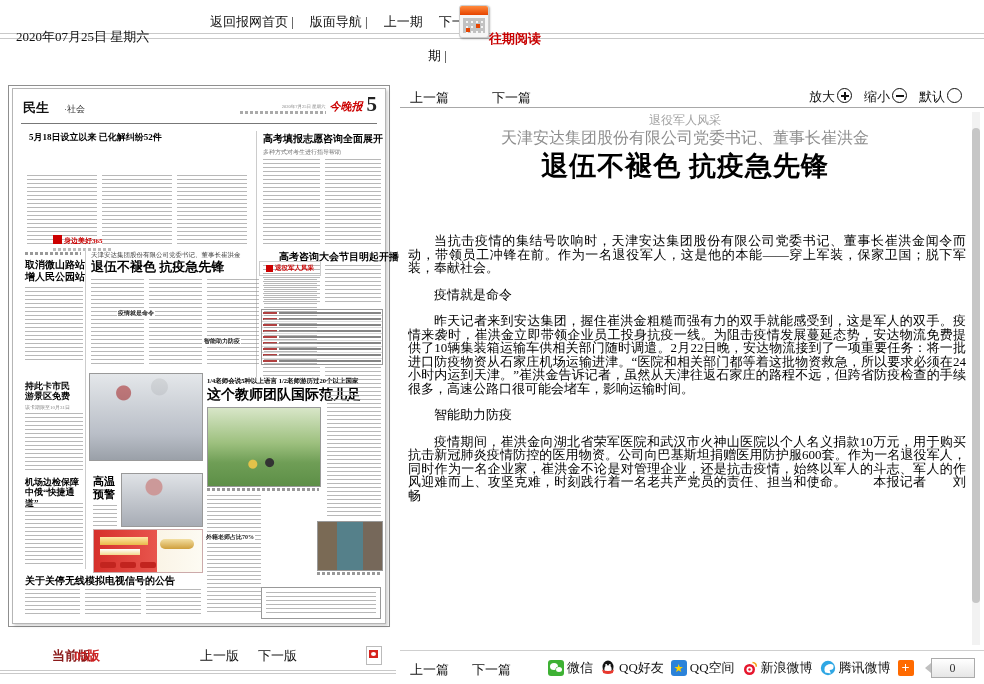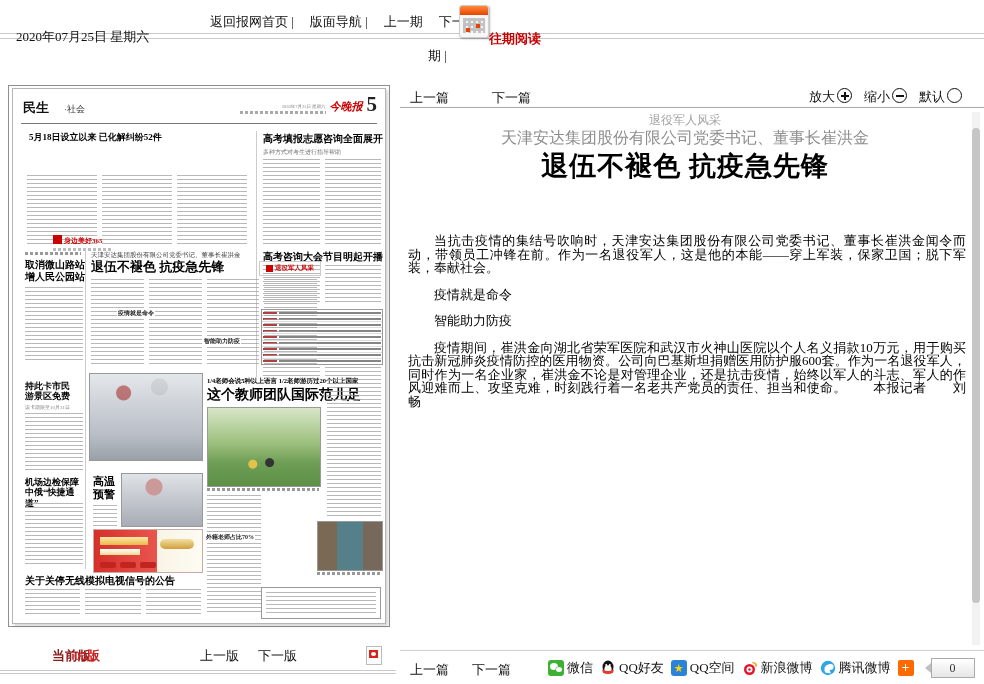--- a/index.html
+++ b/index.html
@@ -158,21 +158,21 @@
 
   <div class="vline" style="left:243px;top:42px;height:246px"></div>
   <div class="vline" style="left:72px;top:160px;height:320px"></div>
 
   <div class="hd" style="left:250px;top:44px;font-size:10px">高考填报志愿咨询全面展开</div>
   <div class="hd" style="left:250px;top:60px;font-size:6px;font-weight:normal;color:#777">多种方式对考生进行指导帮助</div>
   <div class="cols" style="left:250px;top:70px;width:118px;height:88px">
         <i></i>
         <i></i>
       </div>
-  <div class="hd" style="left:250px;top:162px;font-size:10px">高考咨询大会节目明起开播</div>
+  <div class="hd" style="left:266px;top:162px;font-size:10px">高考咨询大会节目明起开播</div>
   <div class="cols" style="left:250px;top:176px;width:118px;height:40px">
         <i></i>
         <i></i>
       </div>
   <div class="ptable" id="sched-table">
         <div class="trow">
           <span class="d"></span>
           <span class="t"></span>
         </div>
         <div class="trow">
@@ -308,20 +308,21 @@
   <span class="nowrap"><span>默认</span><span class="cico"></span></span>
 </div>
 <div id="tb-line"></div>
 
 <div id="art-kicker">退役军人风采</div>
 <div id="art-sub">天津安达集团股份有限公司党委书记、董事长崔洪金</div>
 <div id="art-title">退伍不褪色 抗疫急先锋</div>
 <div id="article-body">
     <div class="ap">当抗击疫情的集结号吹响时，天津安达集团股份有限公司党委书记、董事长崔洪金闻令而动，带领员工冲锋在前。作为一名退役军人，这是他的本能——穿上军装，保家卫国；脱下军装，奉献社会。</div>
     <div class="ah">疫情就是命令</div>
+    <div class="ap">昨天记者来到安达集团，握住崔洪金粗糙而强有力的双手就能感受到，这是军人的双手。疫情来袭时，崔洪金立即带领企业员工投身抗疫一线。为阻击疫情发展蔓延态势，安达物流免费提供了10辆集装箱运输车供相关部门随时调遣。2月22日晚，安达物流接到了一项重要任务：将一批进口防疫物资从石家庄机场运输进津。“医院和相关部门都等着这批物资救急，所以要求必须在24小时内运到天津。”崔洪金告诉记者，虽然从天津往返石家庄的路程不远，但跨省防疫检查的手续很多，高速公路口很可能会堵车，影响运输时间。</div>
     <div class="ah">智能助力防疫</div>
     <div class="ap">疫情期间，崔洪金向湖北省荣军医院和武汉市火神山医院以个人名义捐款10万元，用于购买抗击新冠肺炎疫情防控的医用物资。公司向巴基斯坦捐赠医用防护服600套。作为一名退役军人，同时作为一名企业家，崔洪金不论是对管理企业，还是抗击疫情，始终以军人的斗志、军人的作风迎难而上、攻坚克难，时刻践行着一名老共产党员的责任、担当和使命。　　本报记者　　刘畅</div>
   </div>
 
 <div id="scroll-track"></div>
 <div id="scroll-thumb"></div>
 
 <div id="bt-line"></div>
 <div id="bt-prev">上一篇</div>
 <div id="bt-next">下一篇</div>

